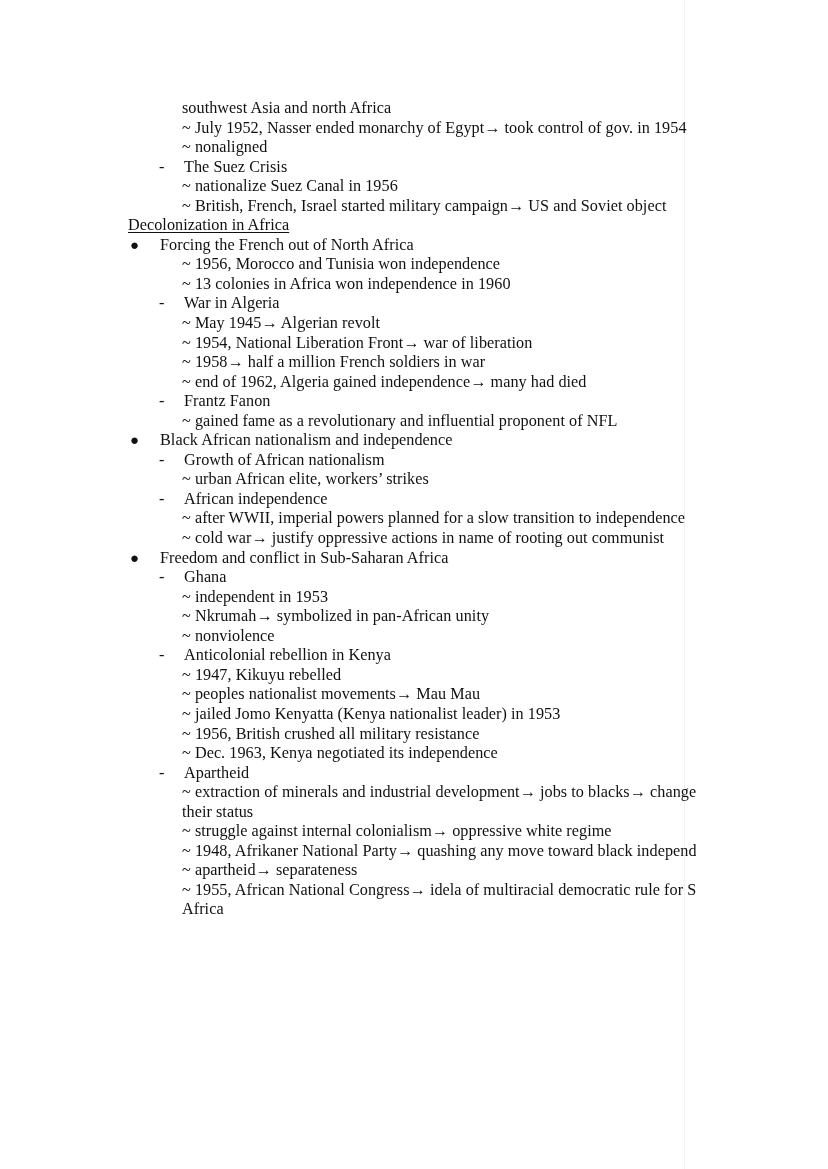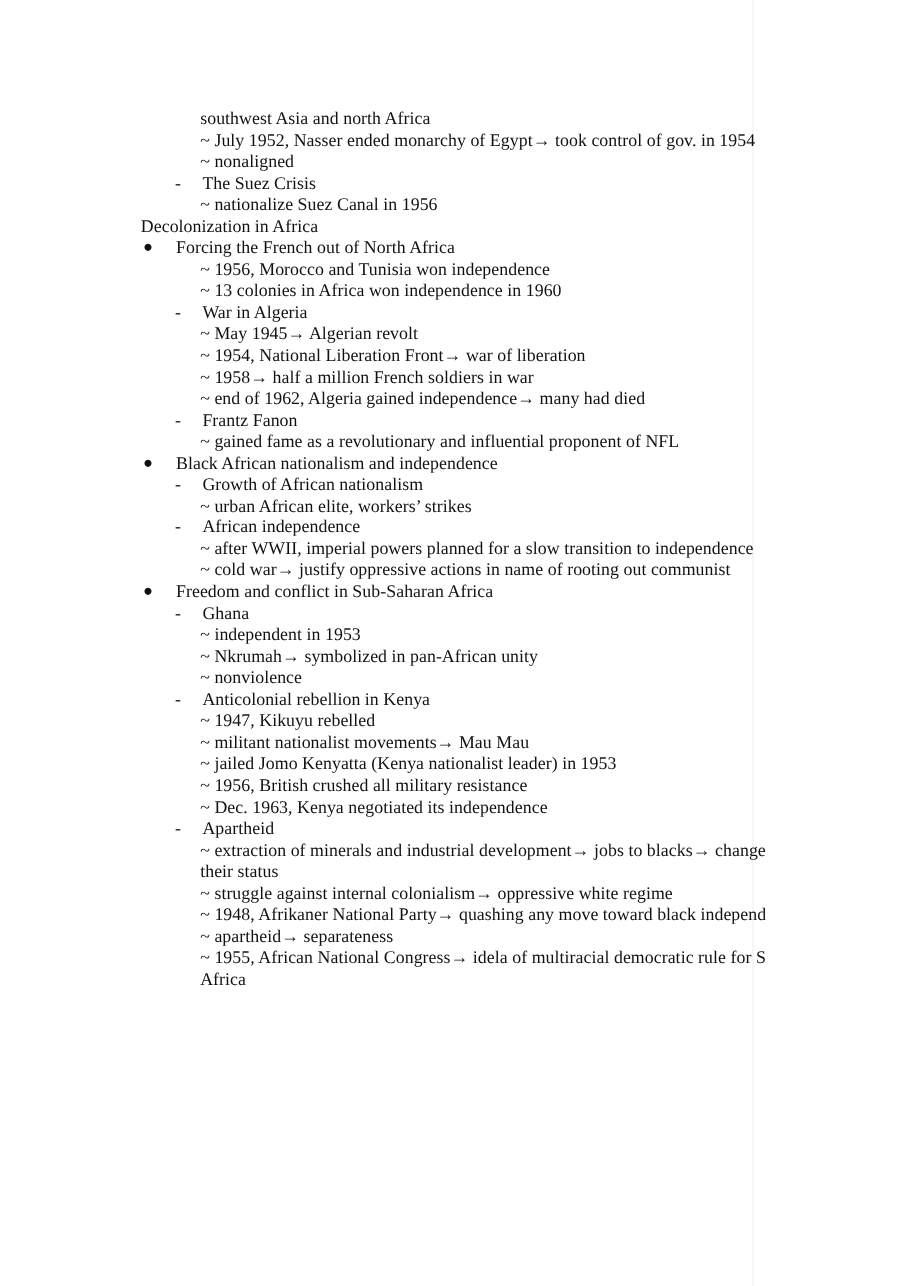--- a/index.html
+++ b/index.html
@@ -33,20 +33,21 @@
   }
   .line {
     font-size: 16.2px;
     line-height: 19.55px;
     white-space: pre-wrap;
     letter-spacing: 0.05px;
   }
   
   .section-heading {
     margin-left: 0;
+    text-decoration: underline;
     text-underline-offset: 2px;
   }
   
   .bullet-row {
     position: relative;
     padding-left: 32px;
   }
   .bullet-row .marker {
     position: absolute;
     left: 2px;
@@ -80,20 +81,21 @@
 <body>
 
 <div class="page">
   <div class="page-border-right"></div>
   <div class="doc-body" id="doc-body">
       <div class="line tilde-row"><span class="tilde-text">southwest Asia and north Africa</span></div>
       <div class="line tilde-row"><span class="tilde-text">~ July 1952, Nasser ended monarchy of Egypt→ took control of gov. in 1954</span></div>
       <div class="line tilde-row"><span class="tilde-text">~ nonaligned</span></div>
       <div class="line dash-row"><span class="marker">-</span><span>The Suez Crisis</span></div>
       <div class="line tilde-row"><span class="tilde-text">~ nationalize Suez Canal in 1956</span></div>
+      <div class="line tilde-row"><span class="tilde-text">~ British, French, Israel started military campaign→ US and Soviet object</span></div>
       <div class="line section-heading">Decolonization in Africa</div>
       <div class="line bullet-row"><span class="marker">●</span><span>Forcing the French out of North Africa</span></div>
       <div class="line tilde-row"><span class="tilde-text">~ 1956, Morocco and Tunisia won independence</span></div>
       <div class="line tilde-row"><span class="tilde-text">~ 13 colonies in Africa won independence in 1960</span></div>
       <div class="line dash-row"><span class="marker">-</span><span>War in Algeria</span></div>
       <div class="line tilde-row"><span class="tilde-text">~ May 1945→ Algerian revolt</span></div>
       <div class="line tilde-row"><span class="tilde-text">~ 1954, National Liberation Front→ war of liberation</span></div>
       <div class="line tilde-row"><span class="tilde-text">~ 1958→ half a million French soldiers in war</span></div>
       <div class="line tilde-row"><span class="tilde-text">~ end of 1962, Algeria gained independence→ many had died</span></div>
       <div class="line dash-row"><span class="marker">-</span><span>Frantz Fanon</span></div>
@@ -104,21 +106,21 @@
       <div class="line dash-row"><span class="marker">-</span><span>African independence</span></div>
       <div class="line tilde-row"><span class="tilde-text">~ after WWII, imperial powers planned for a slow transition to independence</span></div>
       <div class="line tilde-row"><span class="tilde-text">~ cold war→ justify oppressive actions in name of rooting out communist</span></div>
       <div class="line bullet-row"><span class="marker">●</span><span>Freedom and conflict in Sub-Saharan Africa</span></div>
       <div class="line dash-row"><span class="marker">-</span><span>Ghana</span></div>
       <div class="line tilde-row"><span class="tilde-text">~ independent in 1953</span></div>
       <div class="line tilde-row"><span class="tilde-text">~ Nkrumah→ symbolized in pan-African unity</span></div>
       <div class="line tilde-row"><span class="tilde-text">~ nonviolence</span></div>
       <div class="line dash-row"><span class="marker">-</span><span>Anticolonial rebellion in Kenya</span></div>
       <div class="line tilde-row"><span class="tilde-text">~ 1947, Kikuyu rebelled</span></div>
-      <div class="line tilde-row"><span class="tilde-text">~ militant nationalist movements→ Mau Mau</span></div>
+      <div class="line tilde-row"><span class="tilde-text">~ peoples nationalist movements→ Mau Mau</span></div>
       <div class="line tilde-row"><span class="tilde-text">~ jailed Jomo Kenyatta (Kenya nationalist leader) in 1953</span></div>
       <div class="line tilde-row"><span class="tilde-text">~ 1956, British crushed all military resistance</span></div>
       <div class="line tilde-row"><span class="tilde-text">~ Dec. 1963, Kenya negotiated its independence</span></div>
       <div class="line dash-row"><span class="marker">-</span><span>Apartheid</span></div>
       <div class="line tilde-row"><span class="tilde-text">~ extraction of minerals and industrial development→ jobs to blacks→ change their status</span></div>
       <div class="line tilde-row"><span class="tilde-text">~ struggle against internal colonialism→ oppressive white regime</span></div>
       <div class="line tilde-row"><span class="tilde-text">~ 1948, Afrikaner National Party→ quashing any move toward black independence</span></div>
       <div class="line tilde-row"><span class="tilde-text">~ apartheid→ separateness</span></div>
       <div class="line tilde-row"><span class="tilde-text">~ 1955, African National Congress→ idela of multiracial democratic rule for South Africa</span></div>
     </div>

